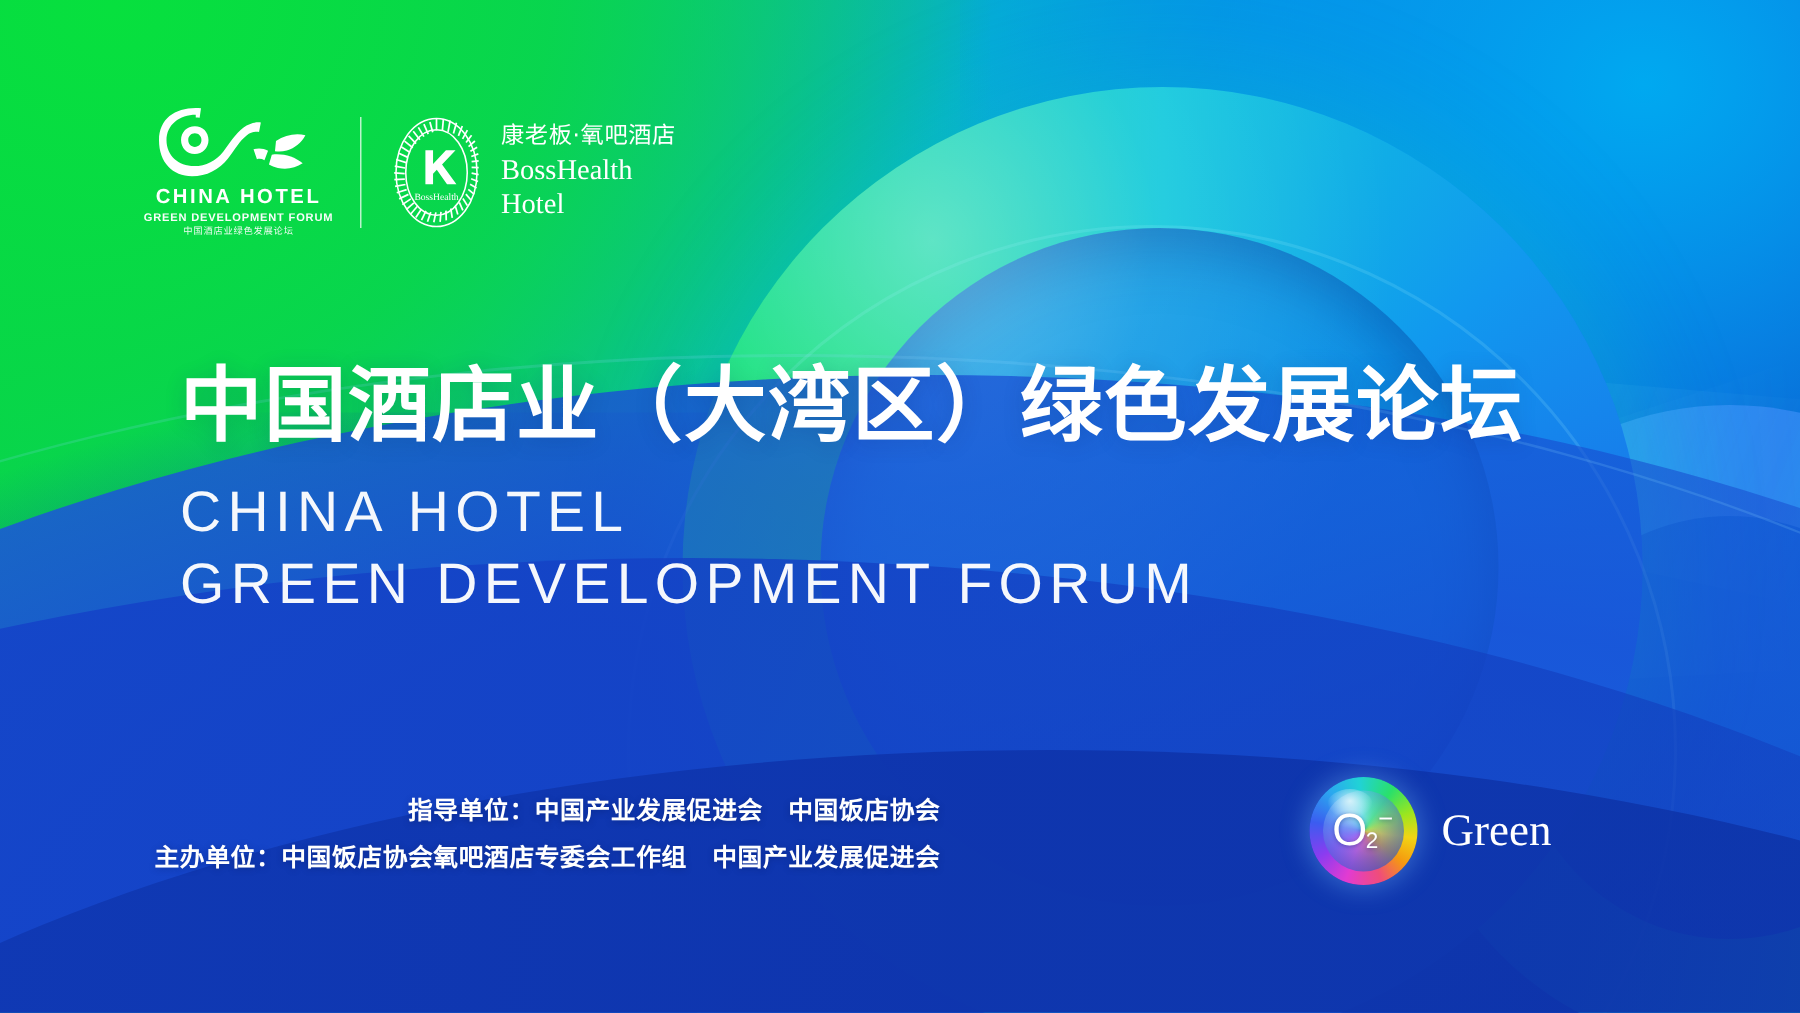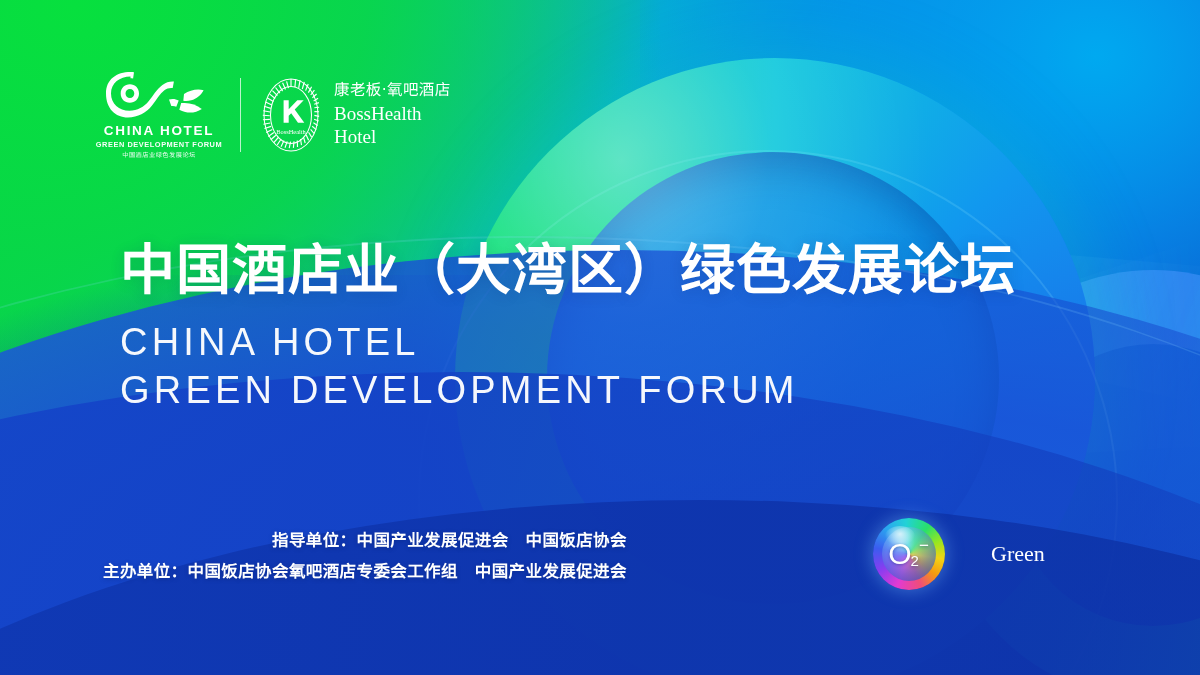--- a/index.html
+++ b/index.html
@@ -230,23 +230,22 @@
   }
   .gd-sphere .orb-label {
     position:absolute; inset:0; display:flex; align-items:center; justify-content:center;
     color:#ffffff; font-size:30px; font-weight:400; line-height:1;
     font-family:"Liberation Sans","DejaVu Sans",sans-serif;
     letter-spacing:0px; text-shadow:0 1px 3px rgba(10,40,110,0.45);
   }
   .gd-sphere .orb-label sub { font-size:15px; vertical-align:baseline; position:relative; top:6px; left:-1px; }
   .gd-sphere .orb-label sup { font-size:17px; vertical-align:baseline; position:relative; top:-9px; left:-1px; }
   .gd-text {
-    color:#ffffff; font-size:22px; line-height:1.18; white-space:nowrap;
+    color:#ffffff; font-size:30px; line-height:1.18; white-space:nowrap;
     font-family:"Liberation Serif","DejaVu Serif",serif;
-    margin-left:30px;
   }
   .gd-text span { display:block; }
 </style>
 </head>
 <body>
 
 <div class="stage">
 
   <div class="wash-green"></div>
   <div class="wash-cyan"></div>

